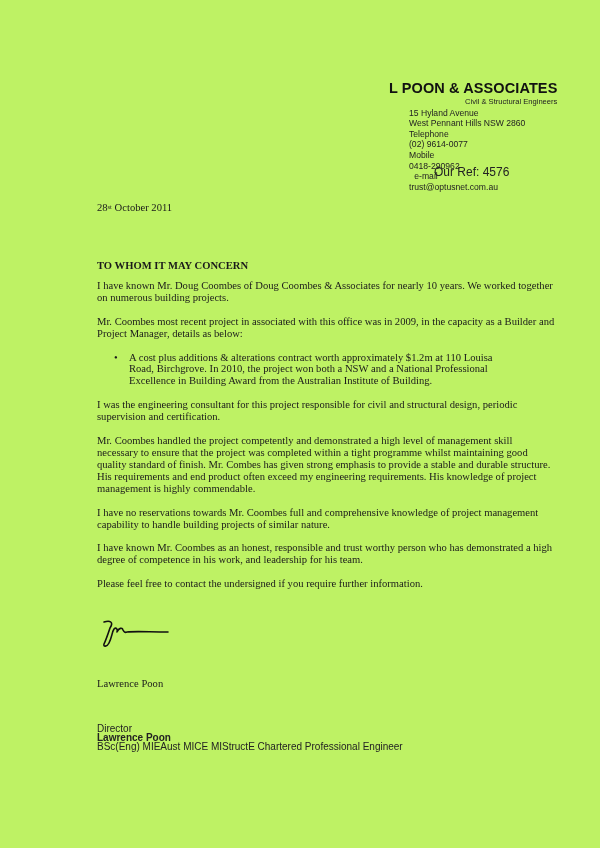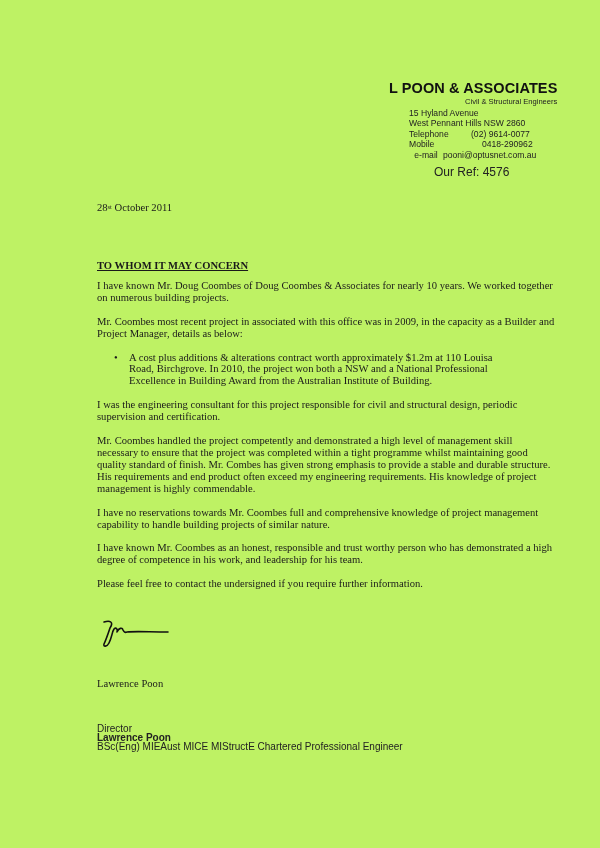--- a/index.html
+++ b/index.html
@@ -33,21 +33,21 @@
       color: #111;
       line-height: 17px;
     }
     .addr {
       margin-left: 20px;
       font-size: 8.6px;
       line-height: 10.6px;
       color: #222;
     }
     .addr .tagline { font-size: 7.6px; text-align: right; }
-    .addr .row { display: flex; }
+    .addr .row { display: flex; flex-direction: column; }
     .addr .lbl { width: 62px; }
     .addr .lbl.email { width: 34px; text-align: center; }
     .our-ref {
       position: absolute;
       left: 425px;
       top: 165px;
       font-family: Liberation Sans, sans-serif;
       font-size: 12px;
       color: #222;
       margin-left: 9px;
@@ -71,21 +71,20 @@
     }
     .content {
       position: absolute;
       left: 97px;
       top: 260px;
       width: 470px;
     }
     .salutation {
       font-weight: bold;
       margin: 0 0 8px 0;
-      text-decoration: underline;
     }
     .para {
       margin: 0 12px 12px 0;
     }
     .bullet-list {
       list-style: none;
       margin: 0 0 12px 0;
       padding: 0;
     }
     .bullet-item {
@@ -135,21 +134,21 @@
       <div class="row">
         <span class="lbl">Telephone</span>
         <span>(02) 9614-0077</span>
       </div>
       <div class="row">
         <span class="lbl" style="width:73px">Mobile</span>
         <span>0418-290962</span>
       </div>
       <div class="row">
         <span class="lbl email">e-mail</span>
-        <span>pooni@optusnet.com.au</span>
+        <span>trust@optusnet.com.au</span>
       </div>
     </div>
   </div>
 
   <div class="our-ref">Our Ref: 4576</div>
 
   <div class="date body-text"><span>28</span><sup>st</sup><span> October 2011</span></div>
 
   <div class="content body-text">
     <p class="salutation">TO WHOM IT MAY CONCERN</p>

